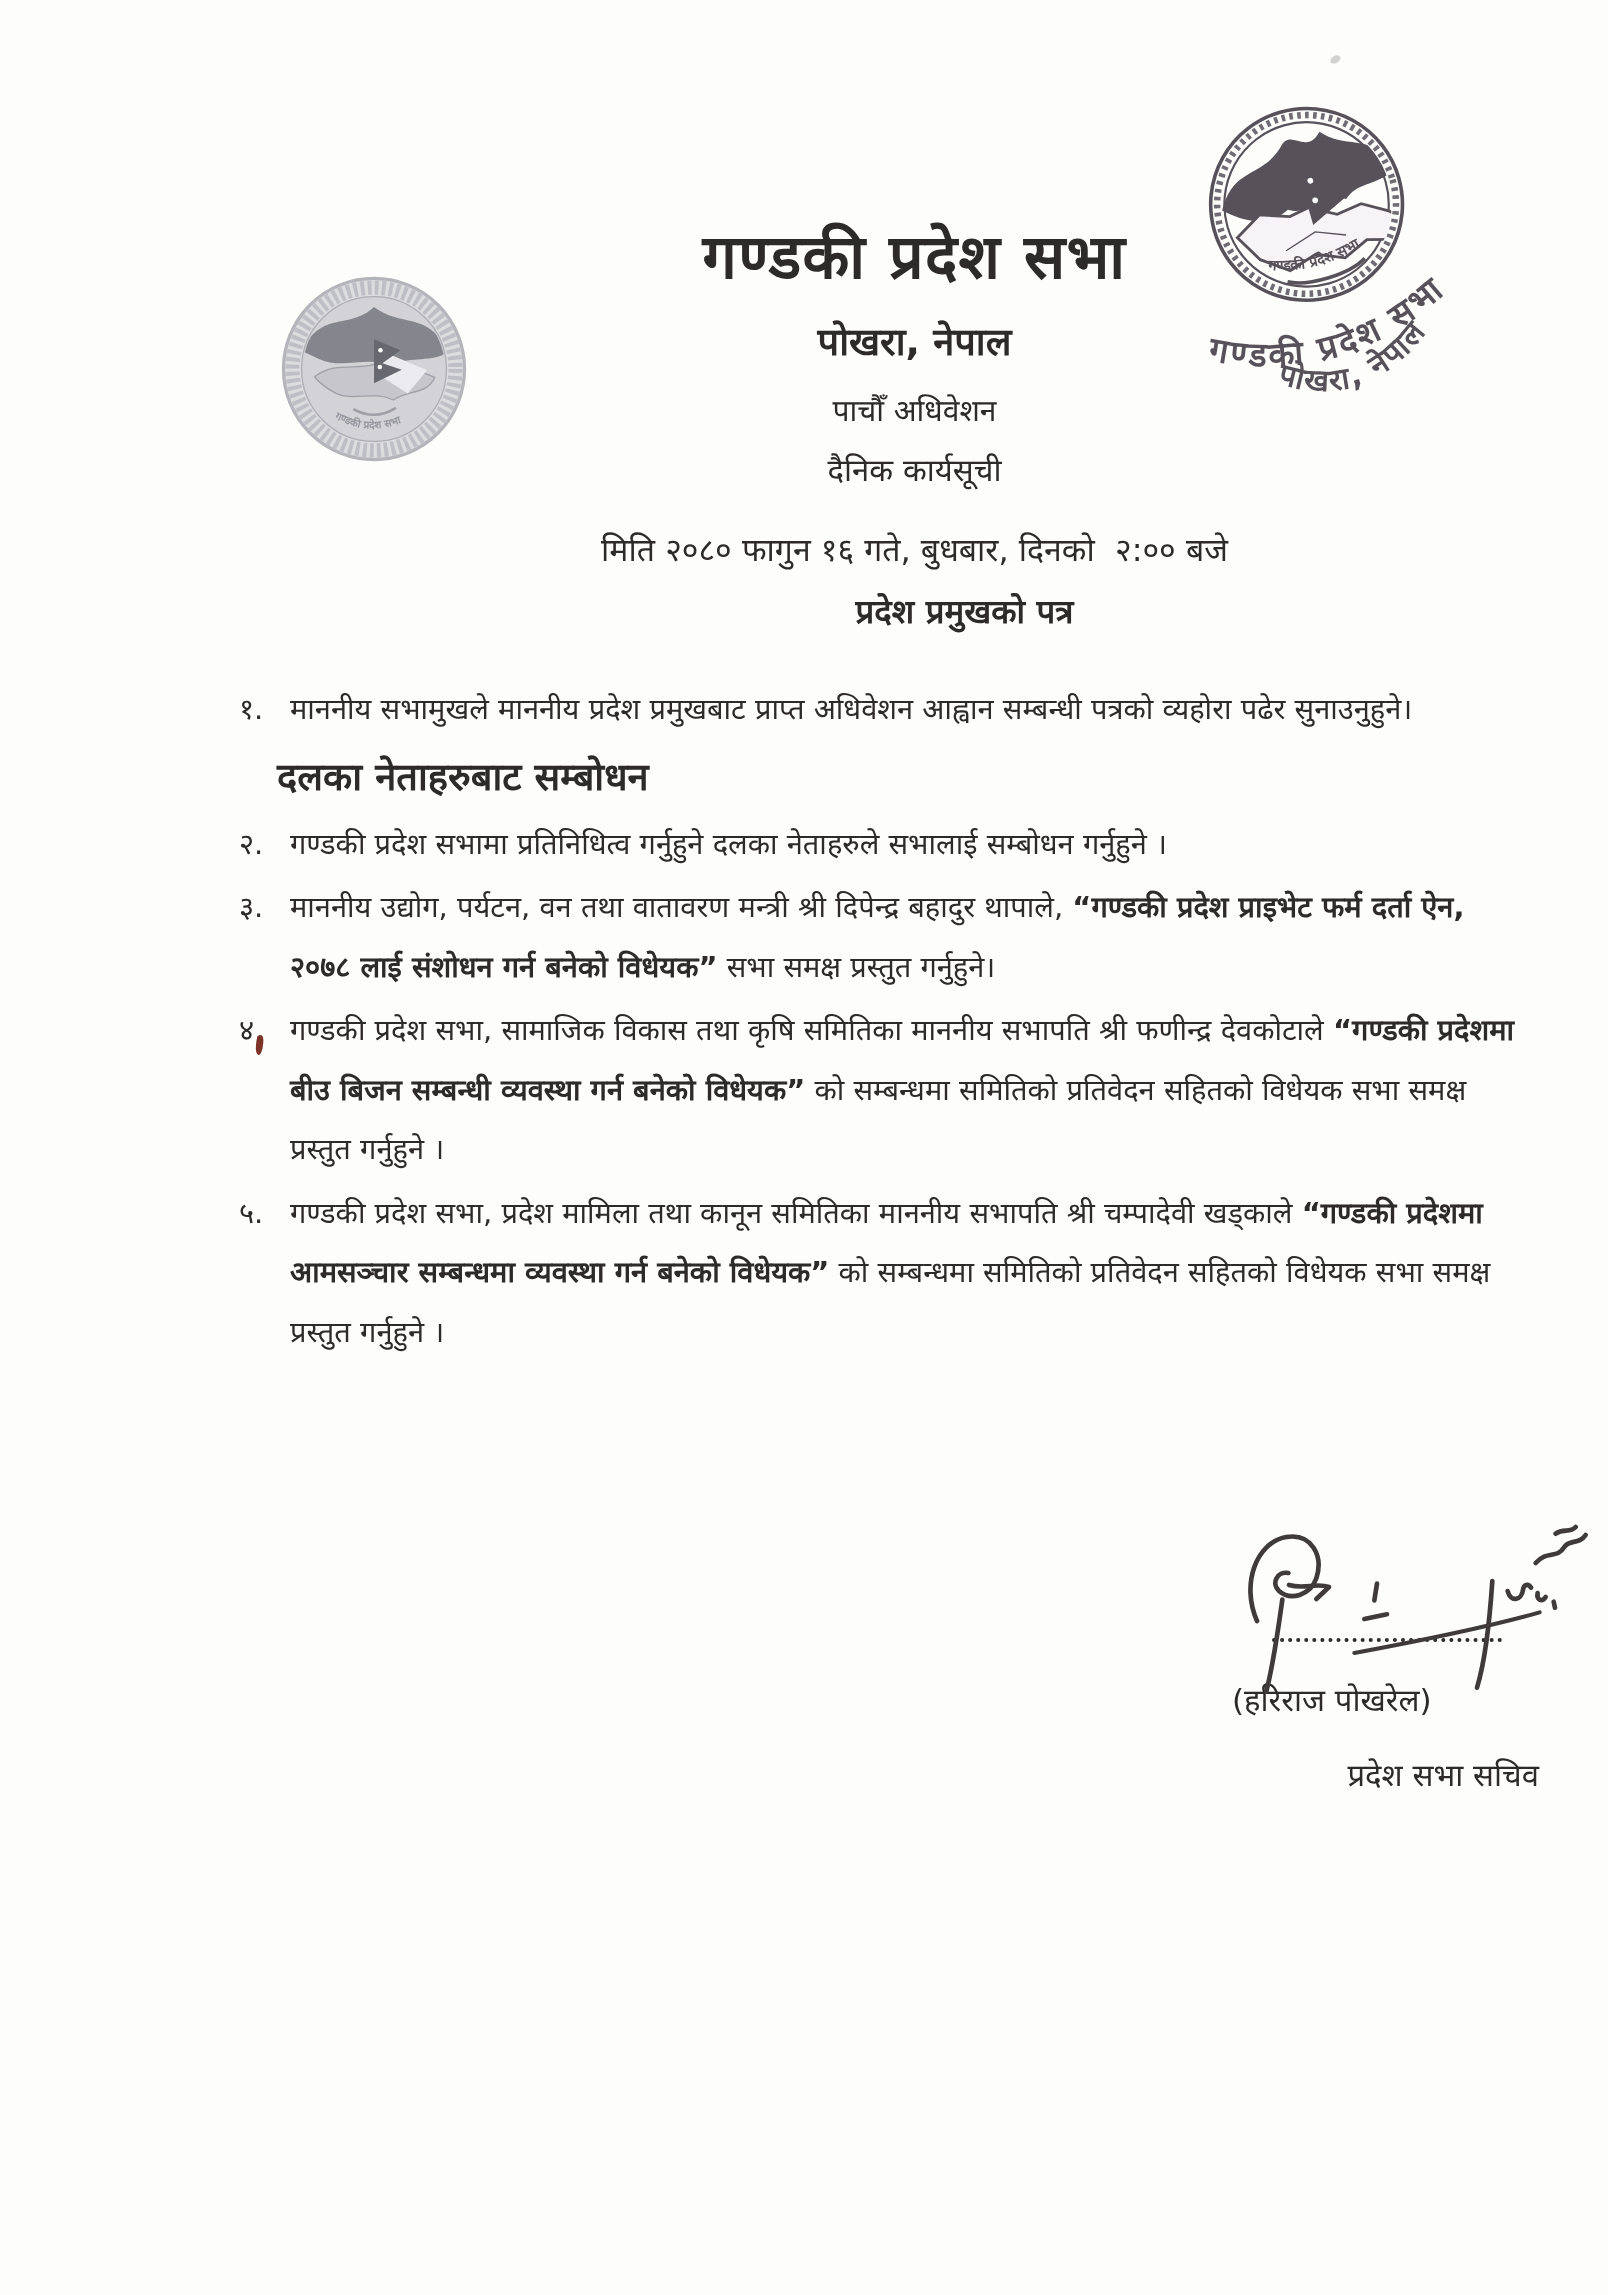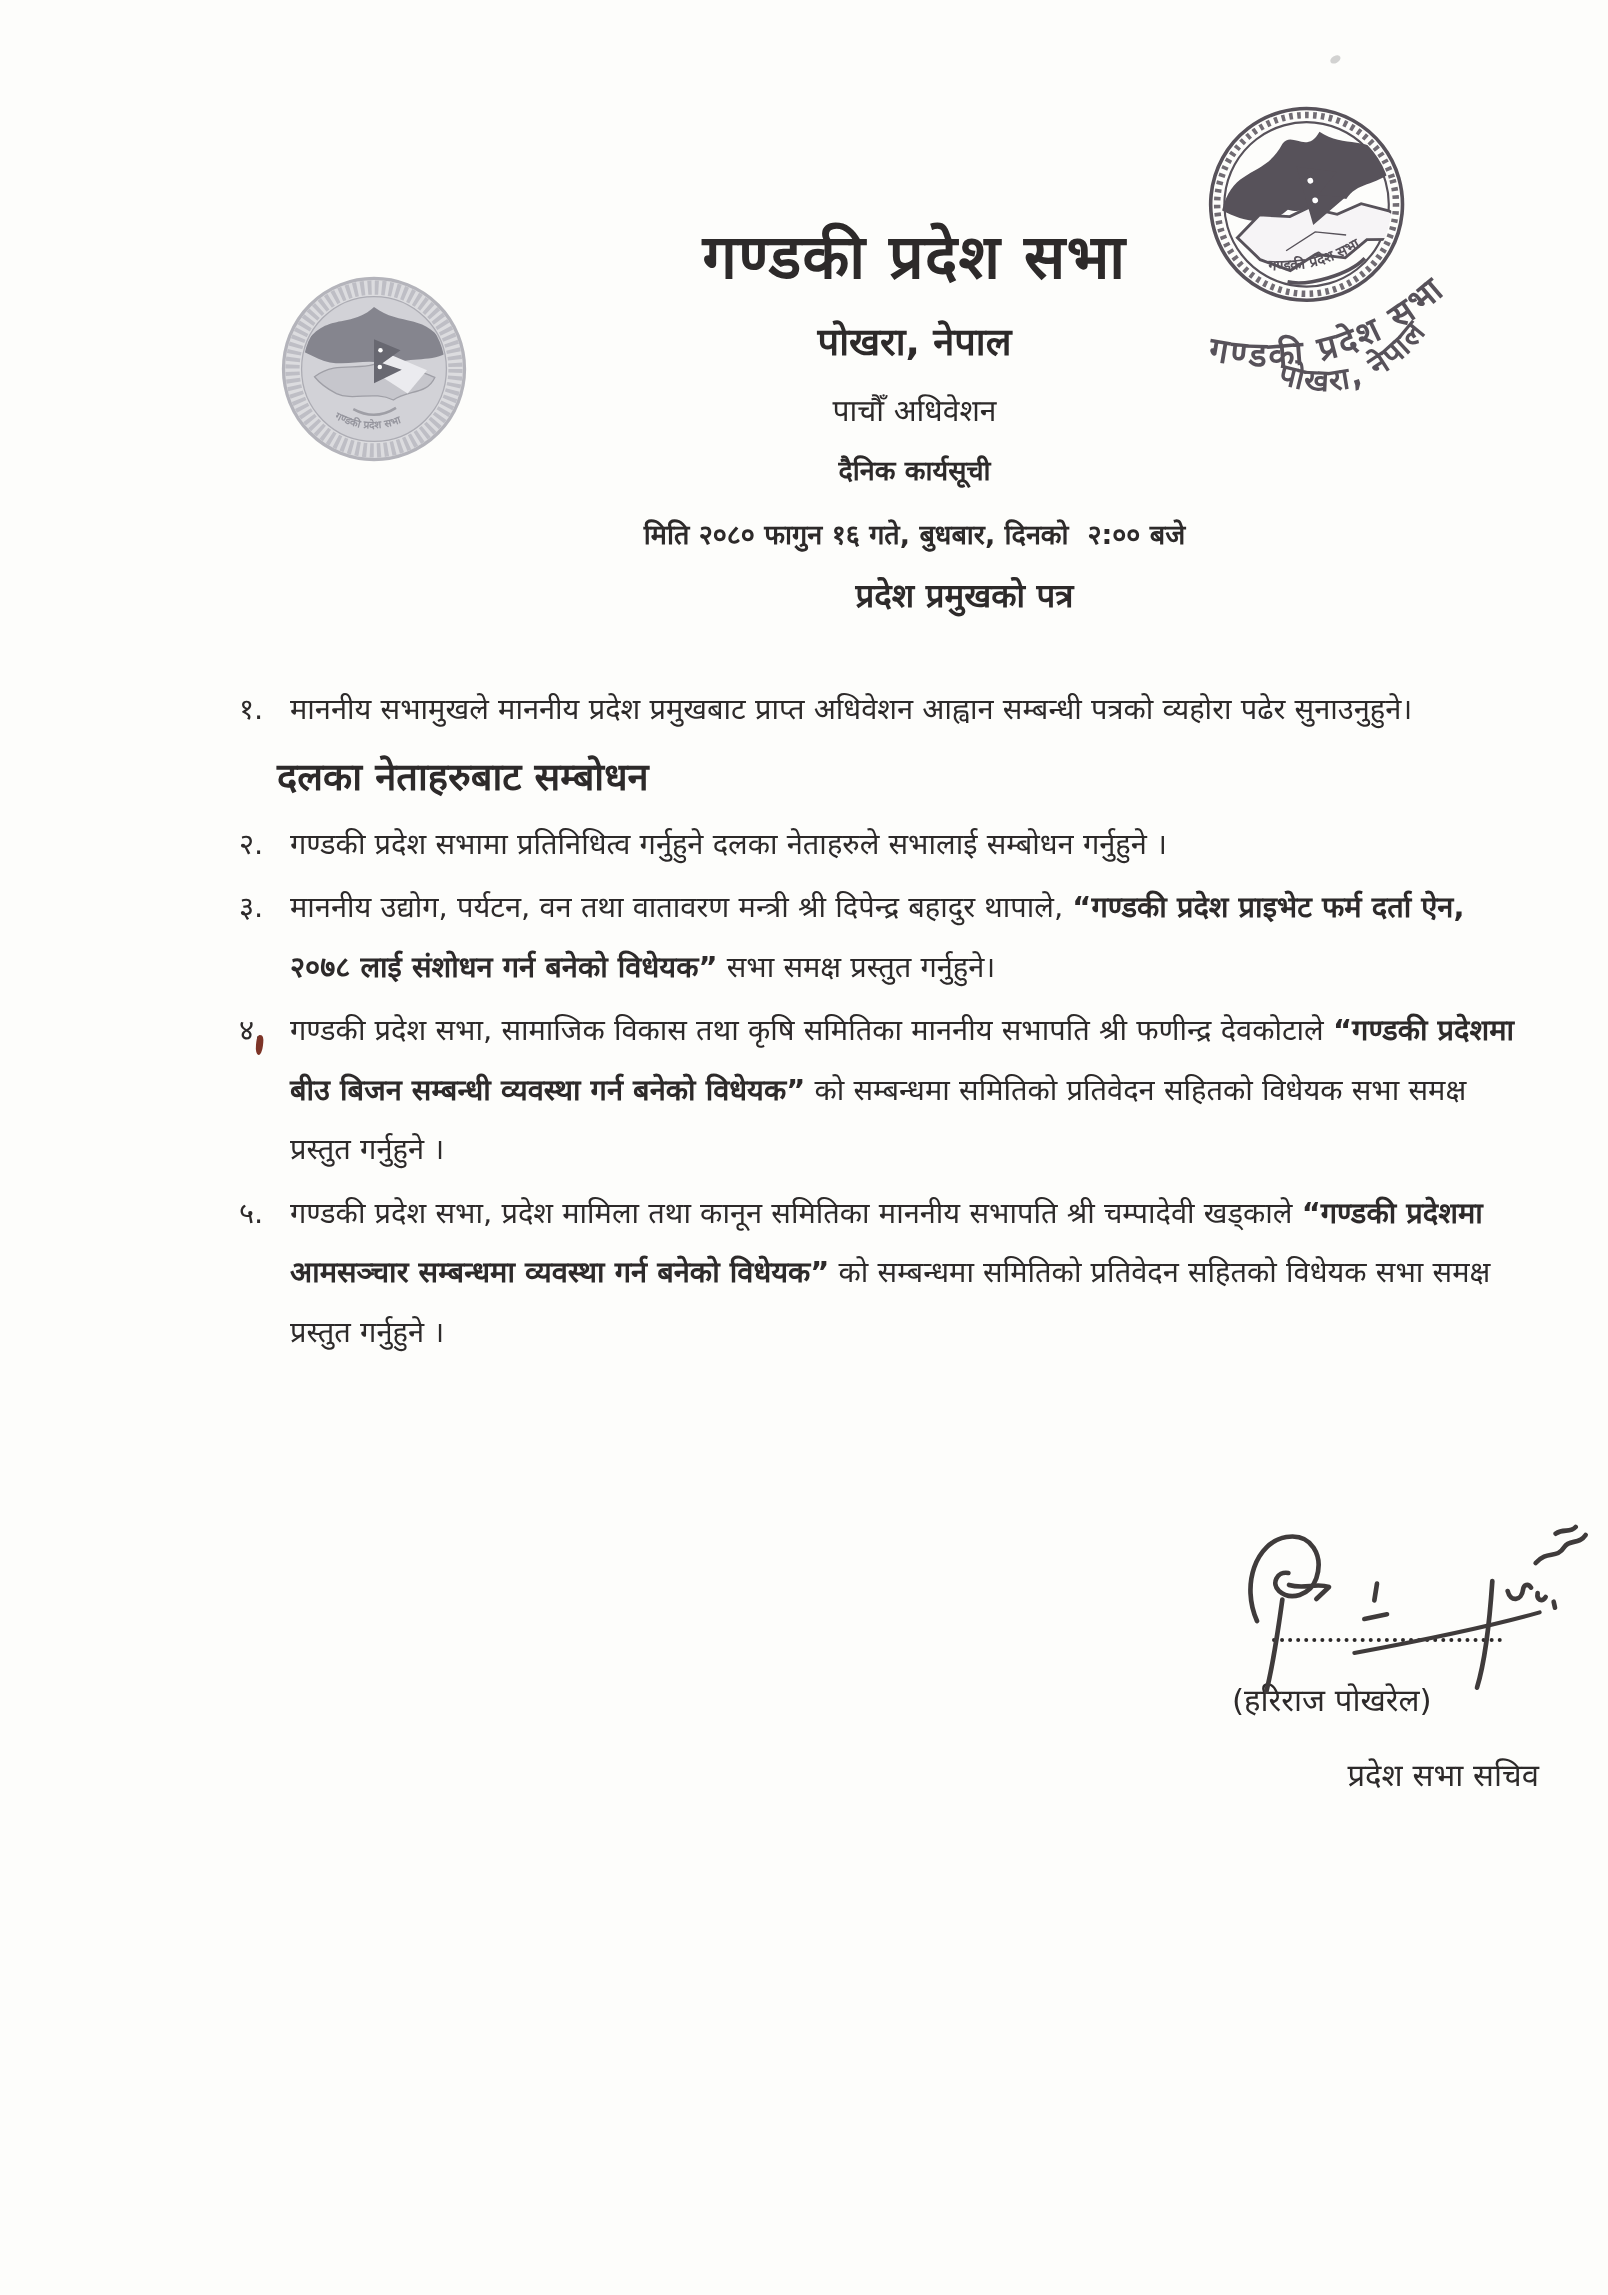--- a/index.html
+++ b/index.html
@@ -20,22 +20,22 @@
     position: absolute;
     left: 220px;
     top: 220px;
     width: 1389px;
     text-align: center;
   }
   .org-name   { font-size: 61px; font-weight: 600; letter-spacing: 1.3px; line-height: 73px; }
   .org-loc    { font-size: 38px; font-weight: 600; line-height: 44px; margin-top: 27px; }
   .session    { font-size: 30px; font-weight: 400; line-height: 40px; margin-top: 27px; }
   .meeting    { font-size: 30px; font-weight: 500; line-height: 40px; margin-top: 18.7px; }
-  .doc-title  { font-size: 27px; font-weight: 700; line-height: 41px; margin-top: 18.7px; }
-  .date-line  { font-size: 27px; font-weight: 700; line-height: 47px; margin-top: 20px; white-space: pre-wrap; }
+  .doc-title  { font-size: 31px; font-weight: 400; line-height: 41px; margin-top: 18.7px; }
+  .date-line  { font-size: 32px; font-weight: 400; line-height: 47px; margin-top: 36px; white-space: pre-wrap; }
   .letter-heading { font-size: 33px; font-weight: 700; line-height: 43px; margin-top: 16.7px; transform: translateX(50px); }
 
   
   .emblem-left {
     position: absolute; left: 277px; top: 272px;
     width: 194px; height: 194px; opacity: 0.85;
   }
 
   
   .stamp {

